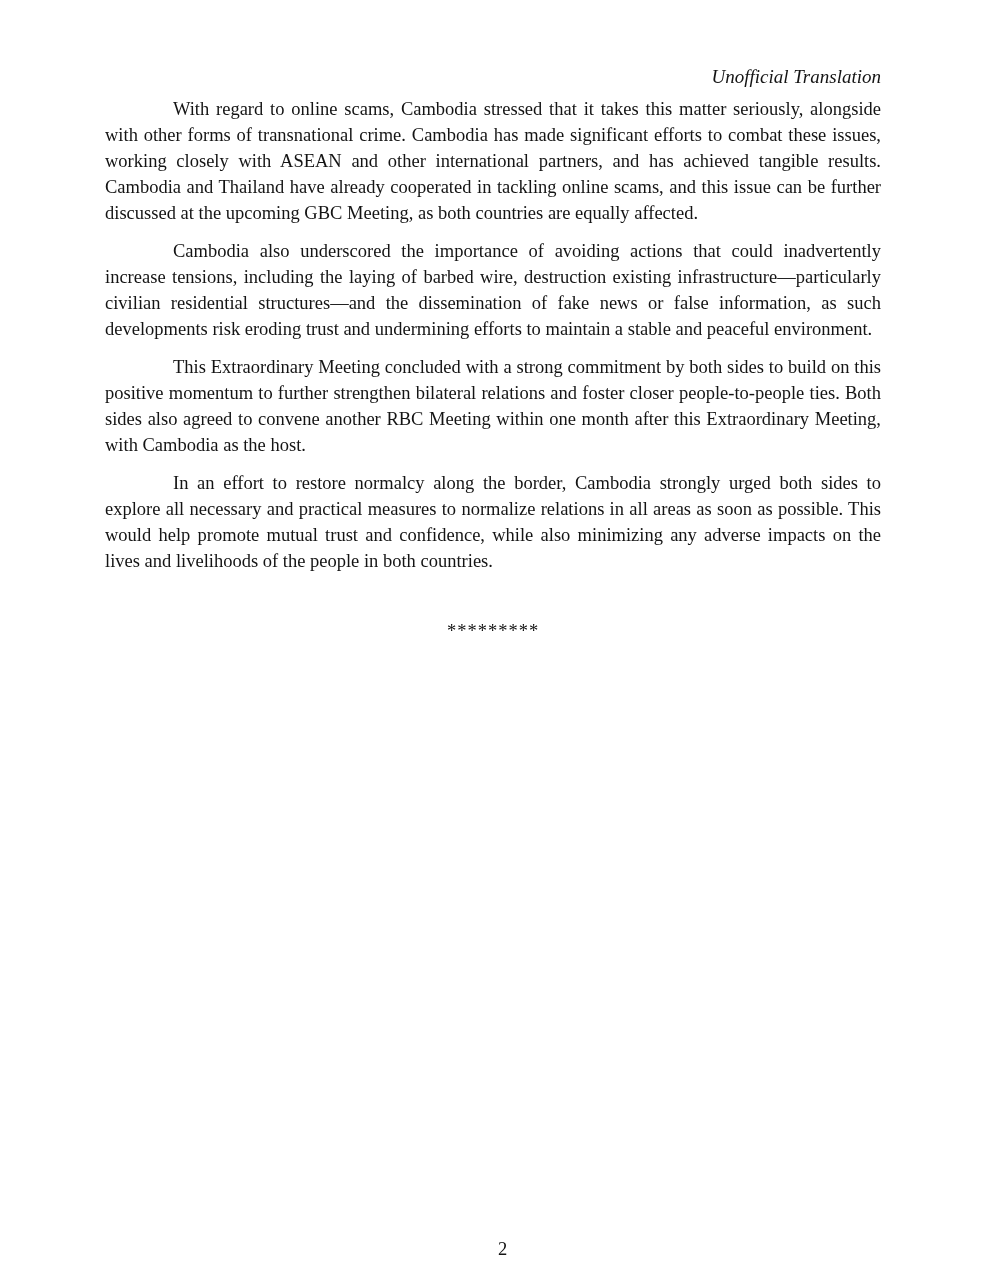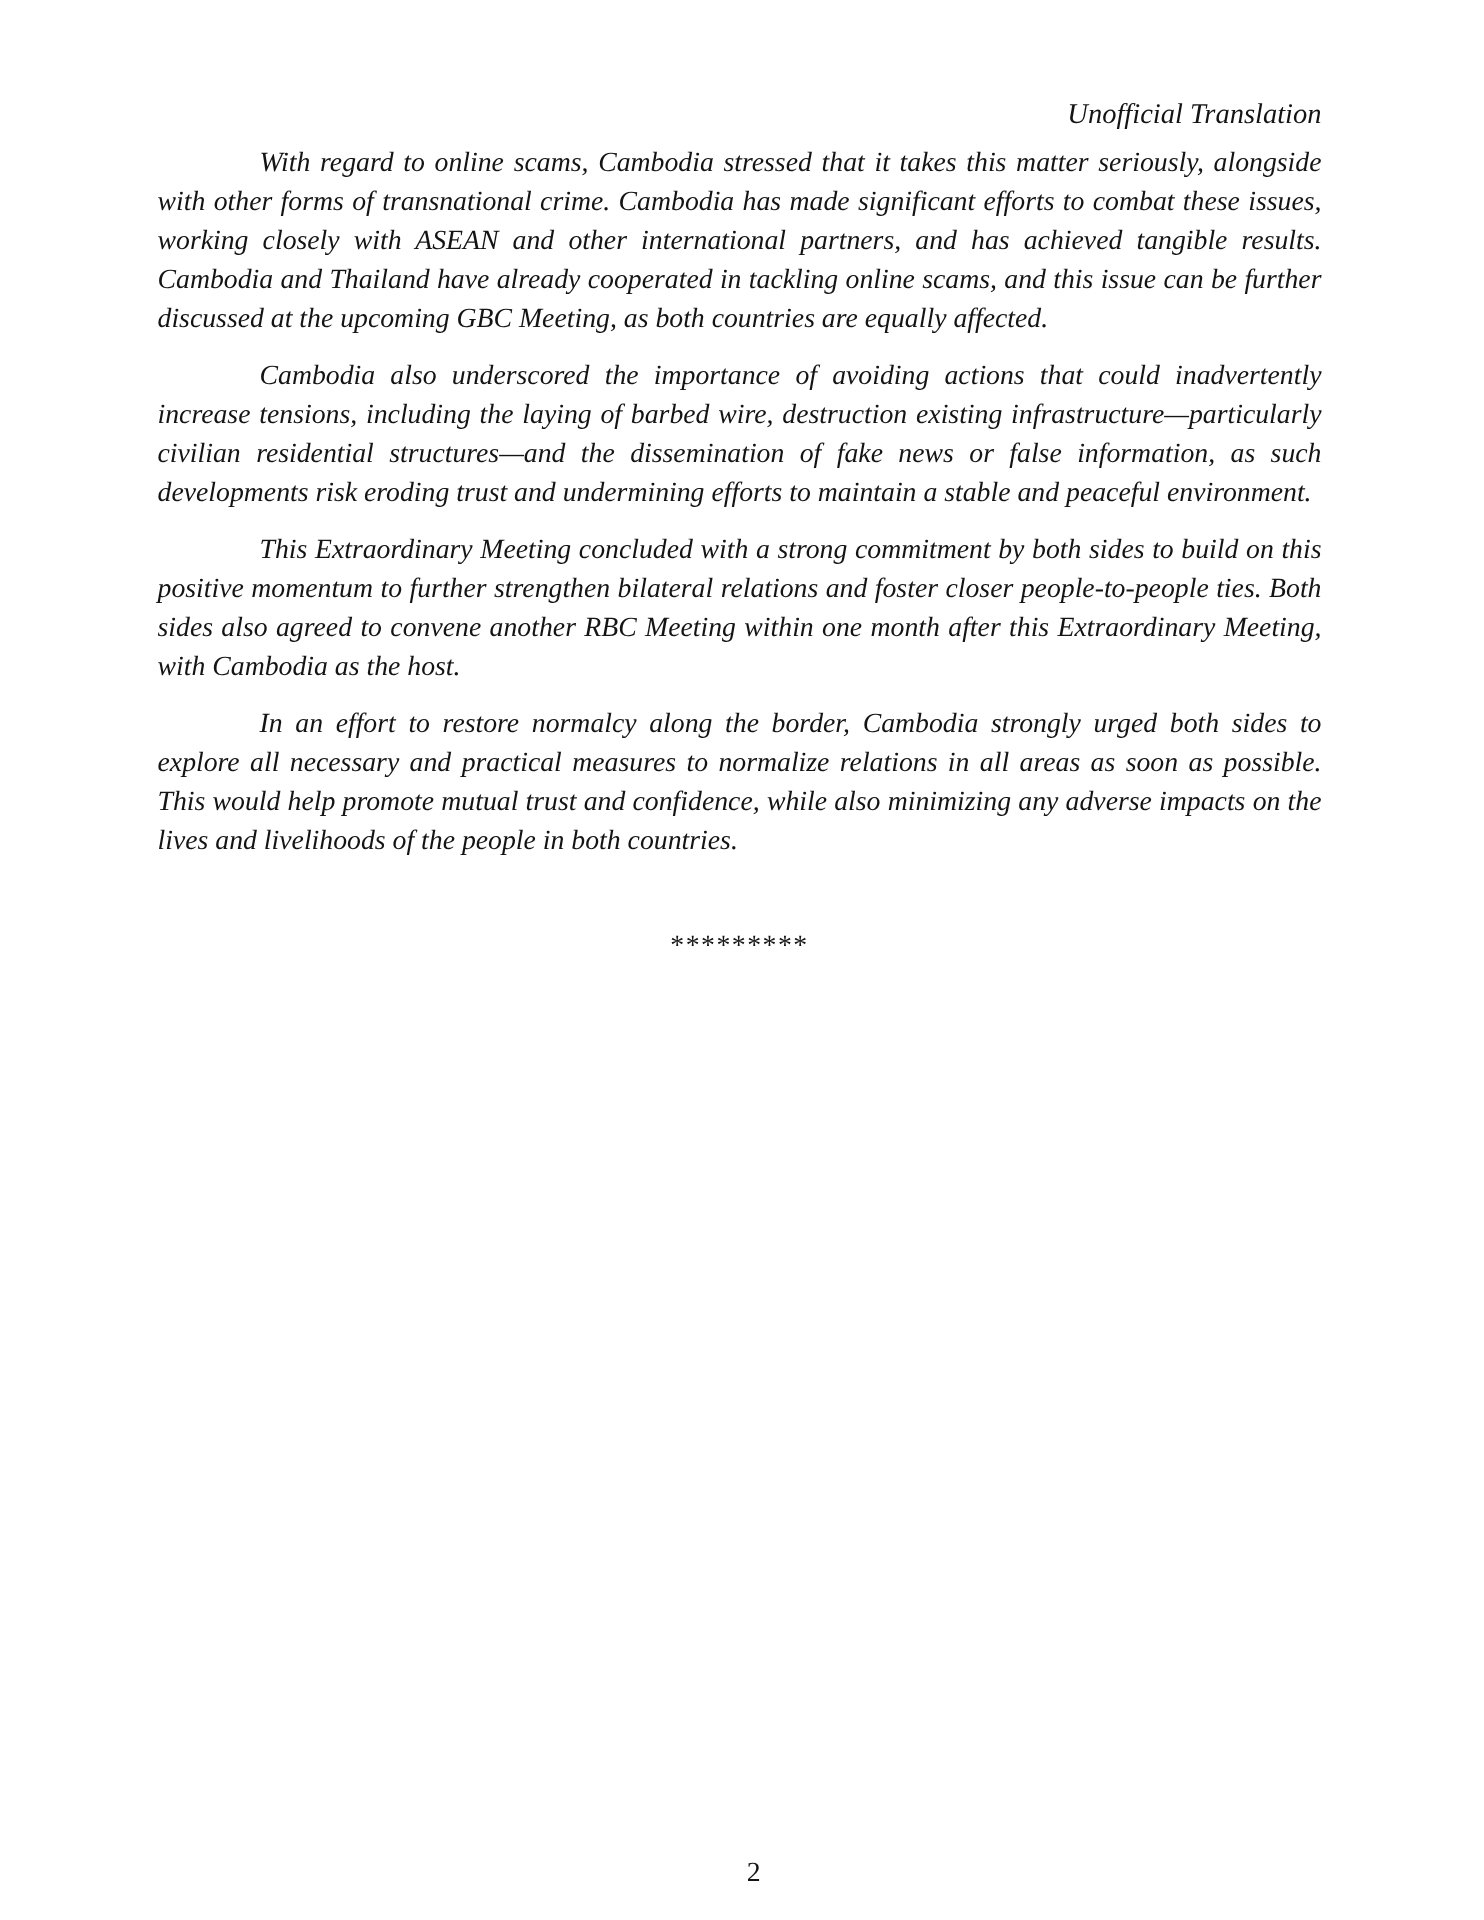--- a/index.html
+++ b/index.html
@@ -34,21 +34,20 @@
     line-height: 26px;
     margin-bottom: 6px;
   }
 
   .body-para {
     font-size: 18.5px;
     line-height: 26px;
     text-align: justify;
     text-indent: 68px;
     margin-bottom: 12px;
-    font-style: italic;
   }
 
   .separator {
     margin-top: 44px;
     text-align: center;
     font-size: 18.5px;
     line-height: 26px;
     letter-spacing: 1px;
   }
 

